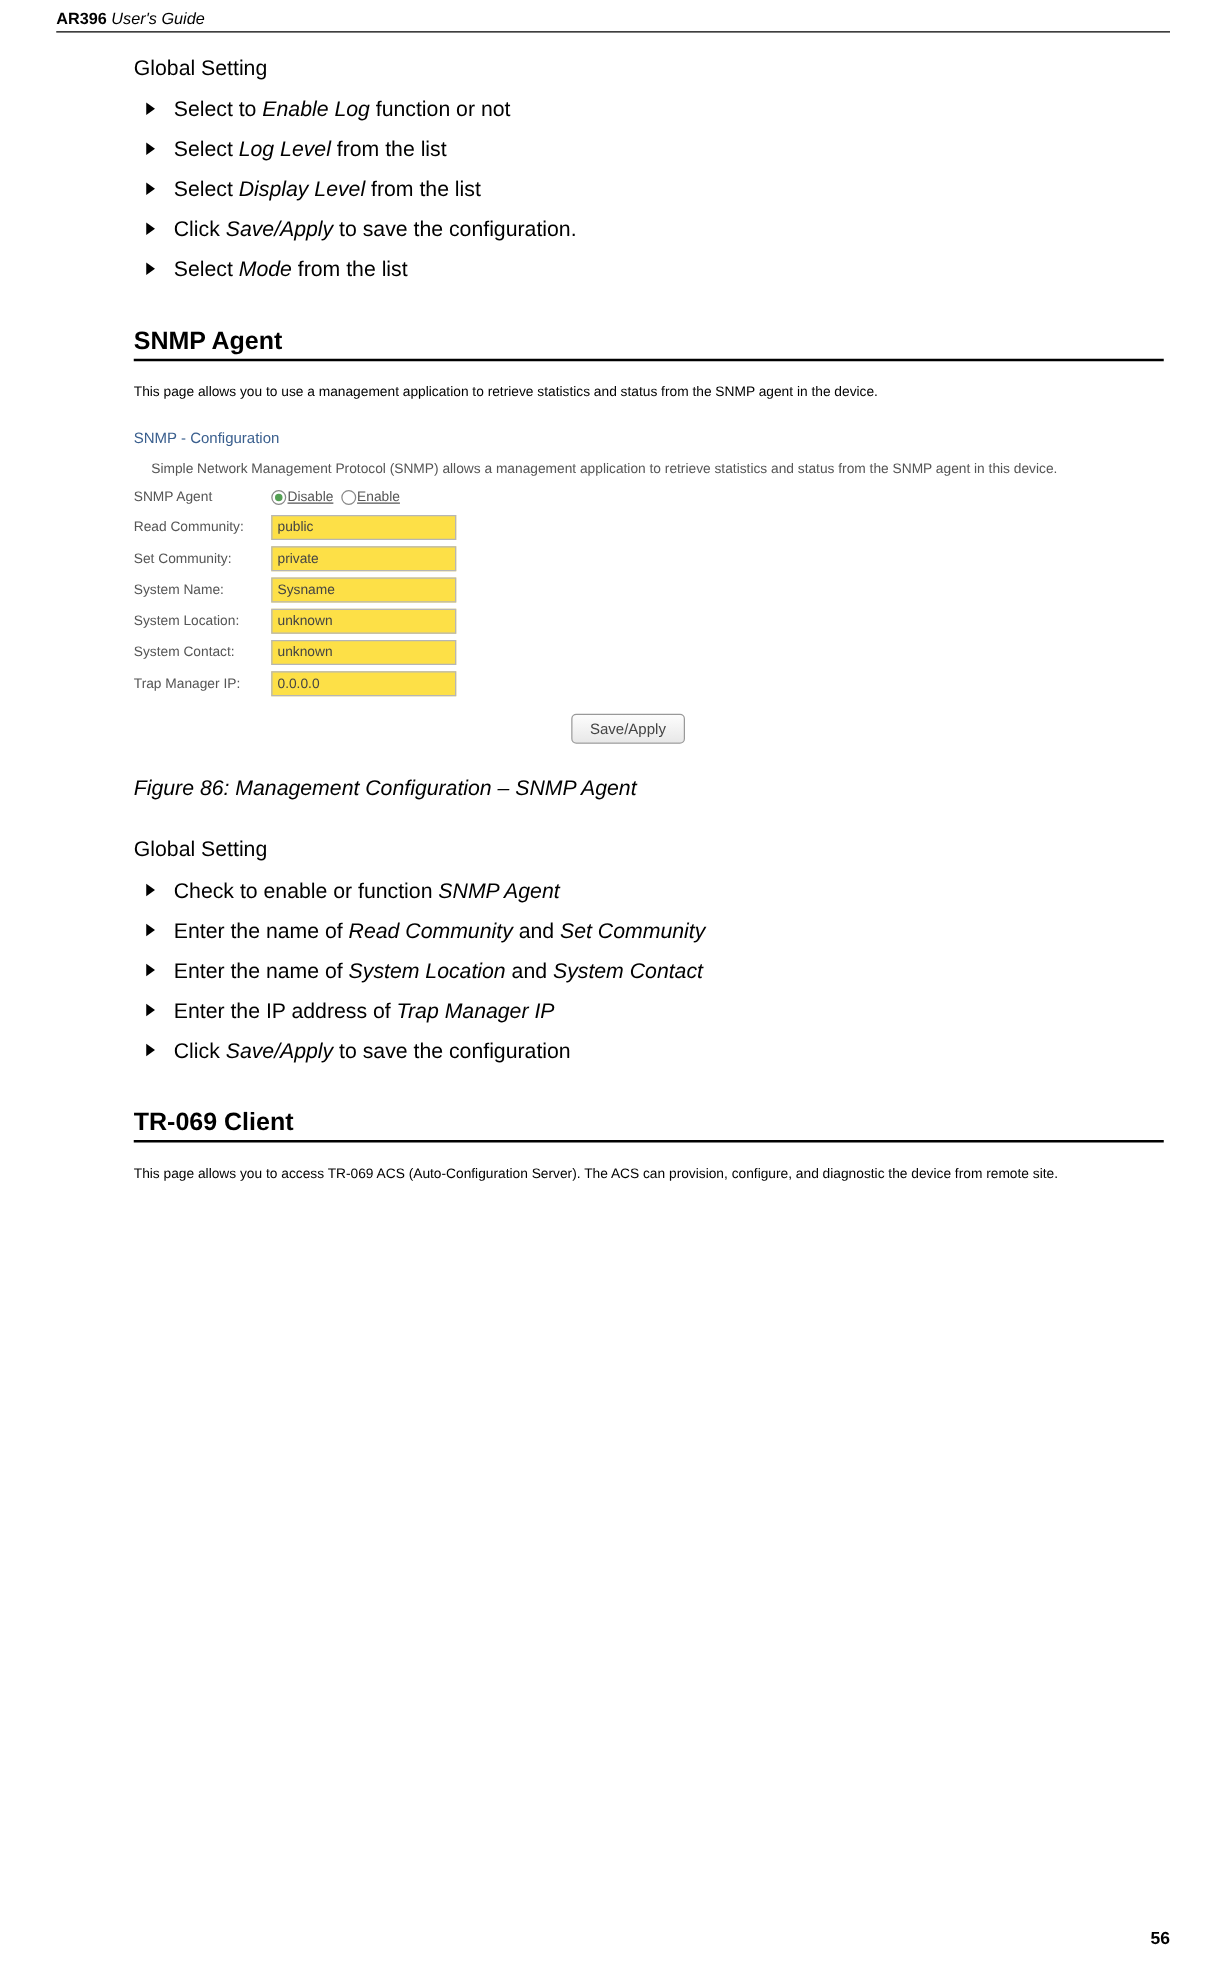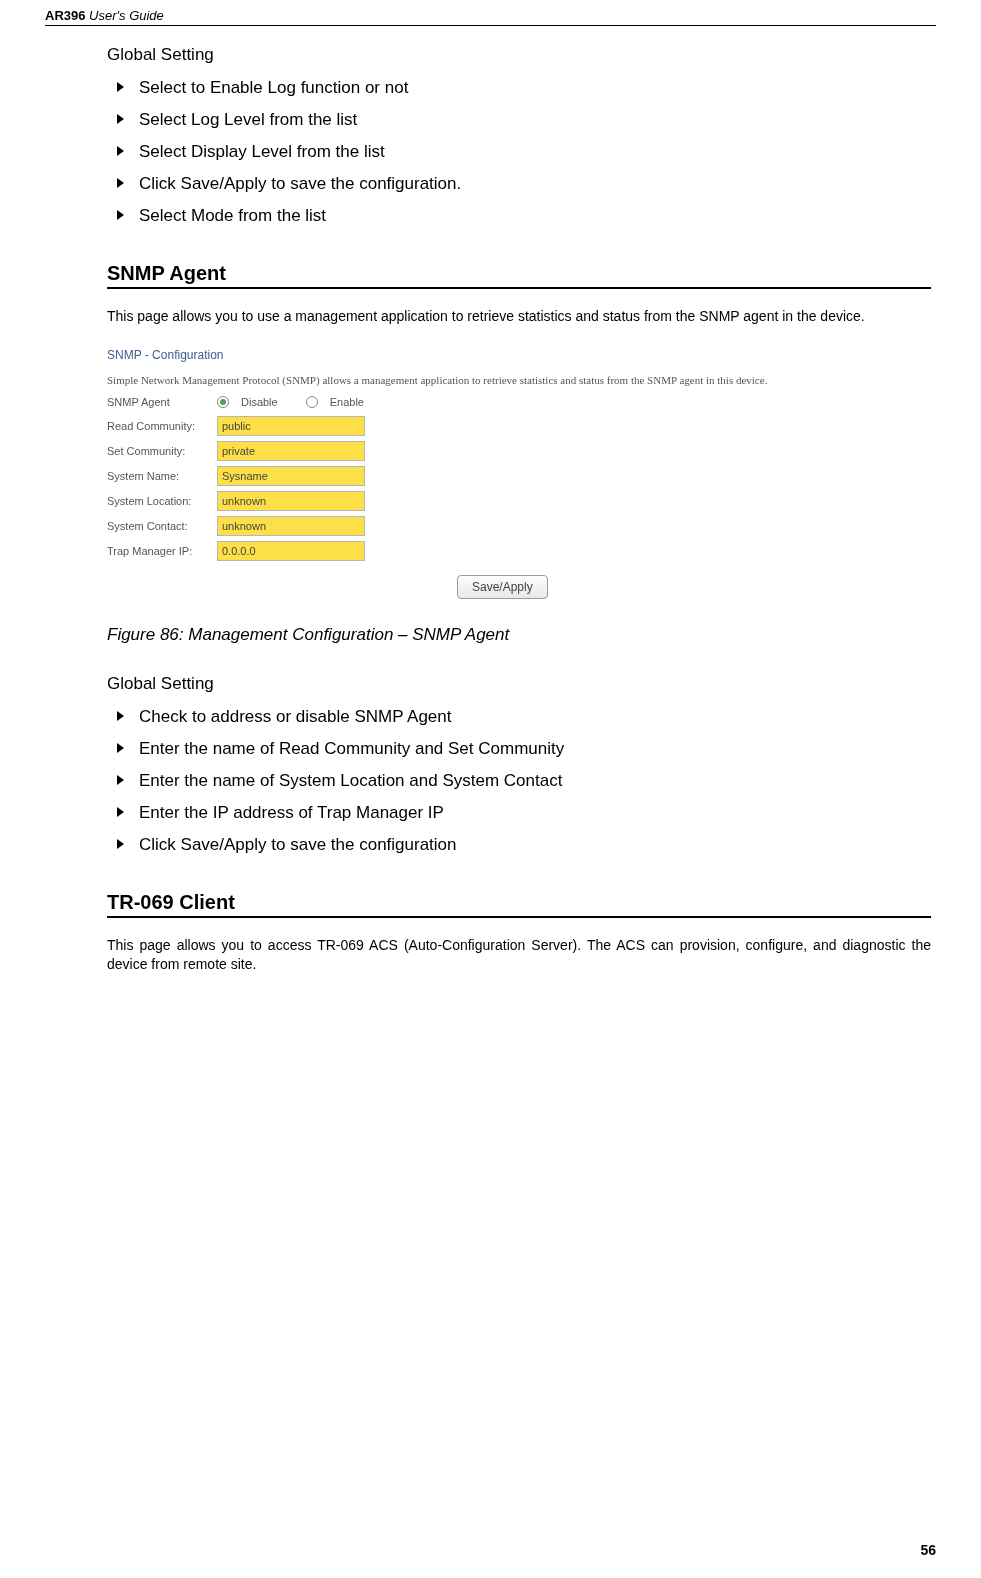--- a/index.html
+++ b/index.html
@@ -59,54 +59,55 @@
     margin-top: 34px;
     border-bottom: 2px solid #000;
     margin-bottom: 18px;
   }
   .section-head {
     font-size: 20px;
     font-weight: bold;
     padding-bottom: 2px;
   }
   .para {
-    font-size: 14px;
+    font-size: 11px;
     text-align: justify;
     line-height: 1.35;
     margin-bottom: 14px;
   }
   .figure {
     margin-top: 10px;
     margin-bottom: 18px;
     padding: 8px 0;
   }
   .snmp-heading {
     font-family: Verdana, Tahoma, sans-serif;
     font-size: 12px;
     font-weight: normal;
     color: #3a5f8e;
     margin-bottom: 10px;
   }
   .snmp-text {
-    font-family: Liberation Serif, serif;
+    font-family: Liberation Sans, sans-serif;
     font-size: 11px;
     color: #555;
     line-height: 1.5;
     margin-bottom: 6px;
+    margin-left: 14px;
   }
   .snmp-row {
     display: flex;
     align-items: center;
     margin-bottom: 5px;
     font-family: Tahoma, Verdana, sans-serif;
     font-size: 11px;
     color: #555;
   }
   .snmp-label { width: 110px; }
-  .snmp-radios { display: flex; align-items: center; gap: 12px; }
+  .snmp-radios { display: flex; align-items: center; gap: 1px; text-decoration: underline; }
   .radio {
     width: 12px; height: 12px; border: 1px solid #888; border-radius: 50%;
     display: inline-flex; align-items: center; justify-content: center; background: #fff;
   }
   .radio.checked::after {
     content: ""; width: 6px; height: 6px; background: #54a054; border-radius: 50%;
   }
   .snmp-input {
     font-family: Tahoma, sans-serif;
     font-size: 11px;
@@ -138,21 +139,21 @@
     margin-top: 12px;
     margin-bottom: 28px;
   }
   .footer-page {
     position: absolute;
     bottom: 20px;
     right: 45px;
     font-size: 14px;
     font-weight: bold;
   }
-  .italic { }
+  .italic { font-style: italic; }
 </style>
 </head>
 <body>
 
 <div class="page">
   <div class="header-bar">
     <span class="header-title">
       <b>AR396</b>
       <span class="italic-part">User's Guide</span>
     </span>
@@ -230,21 +231,21 @@
       <div class="save-apply-wrap">
         <button class="save-apply-btn">Save/Apply</button>
       </div>
     </div>
 
     <div class="figure-caption">Figure 86: Management Configuration – SNMP Agent</div>
 
     <div class="body-text global-setting">Global Setting</div>
     <ul class="bullets">
       <li>
-        <span>Check to address or disable </span><span class="italic">SNMP Agent</span><span></span>
+        <span>Check to enable or function </span><span class="italic">SNMP Agent</span><span></span>
       </li>
       <li>
         <span>Enter the name of </span><span class="italic">Read Community</span><span> and </span><span class="italic">Set Community</span><span></span>
       </li>
       <li>
         <span>Enter the name of </span><span class="italic">System Location</span><span> and </span><span class="italic">System Contact</span><span></span>
       </li>
       <li>
         <span>Enter the IP address of </span><span class="italic">Trap Manager IP</span><span></span>
       </li>

